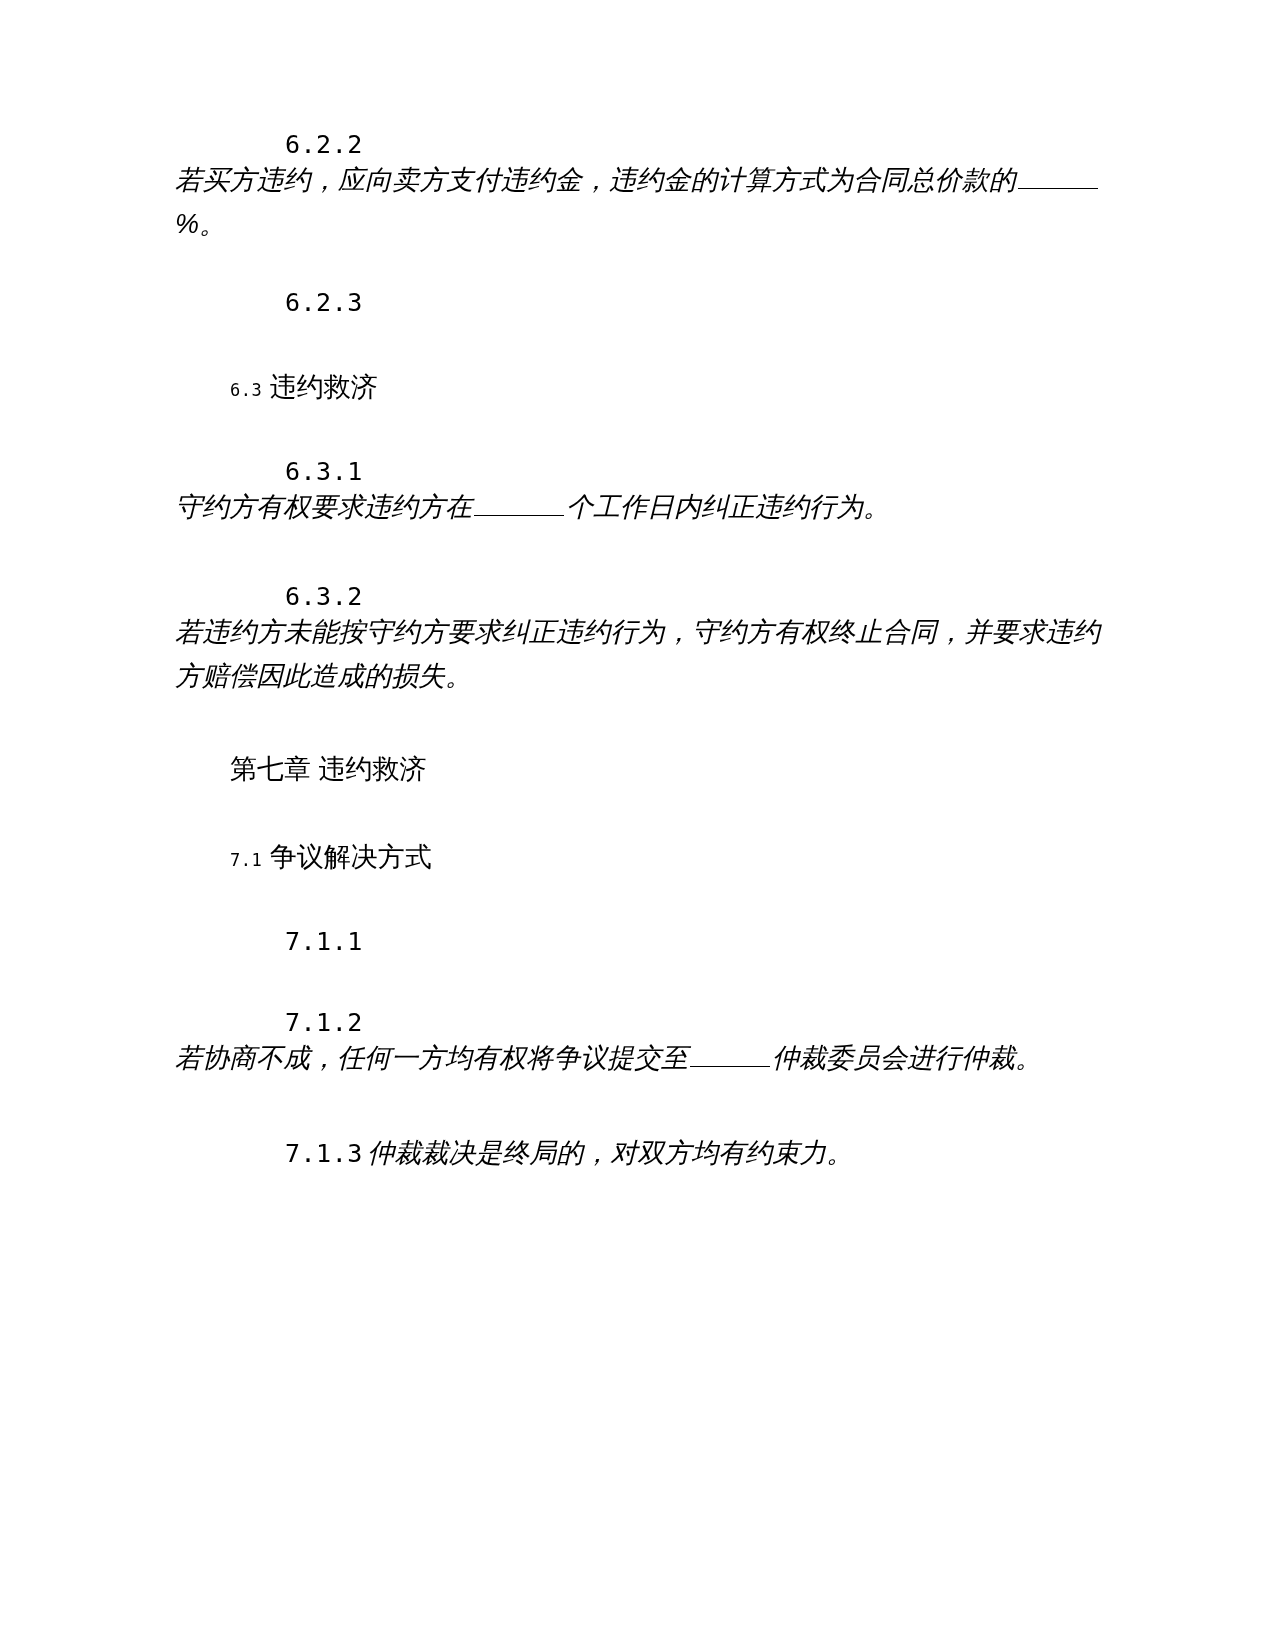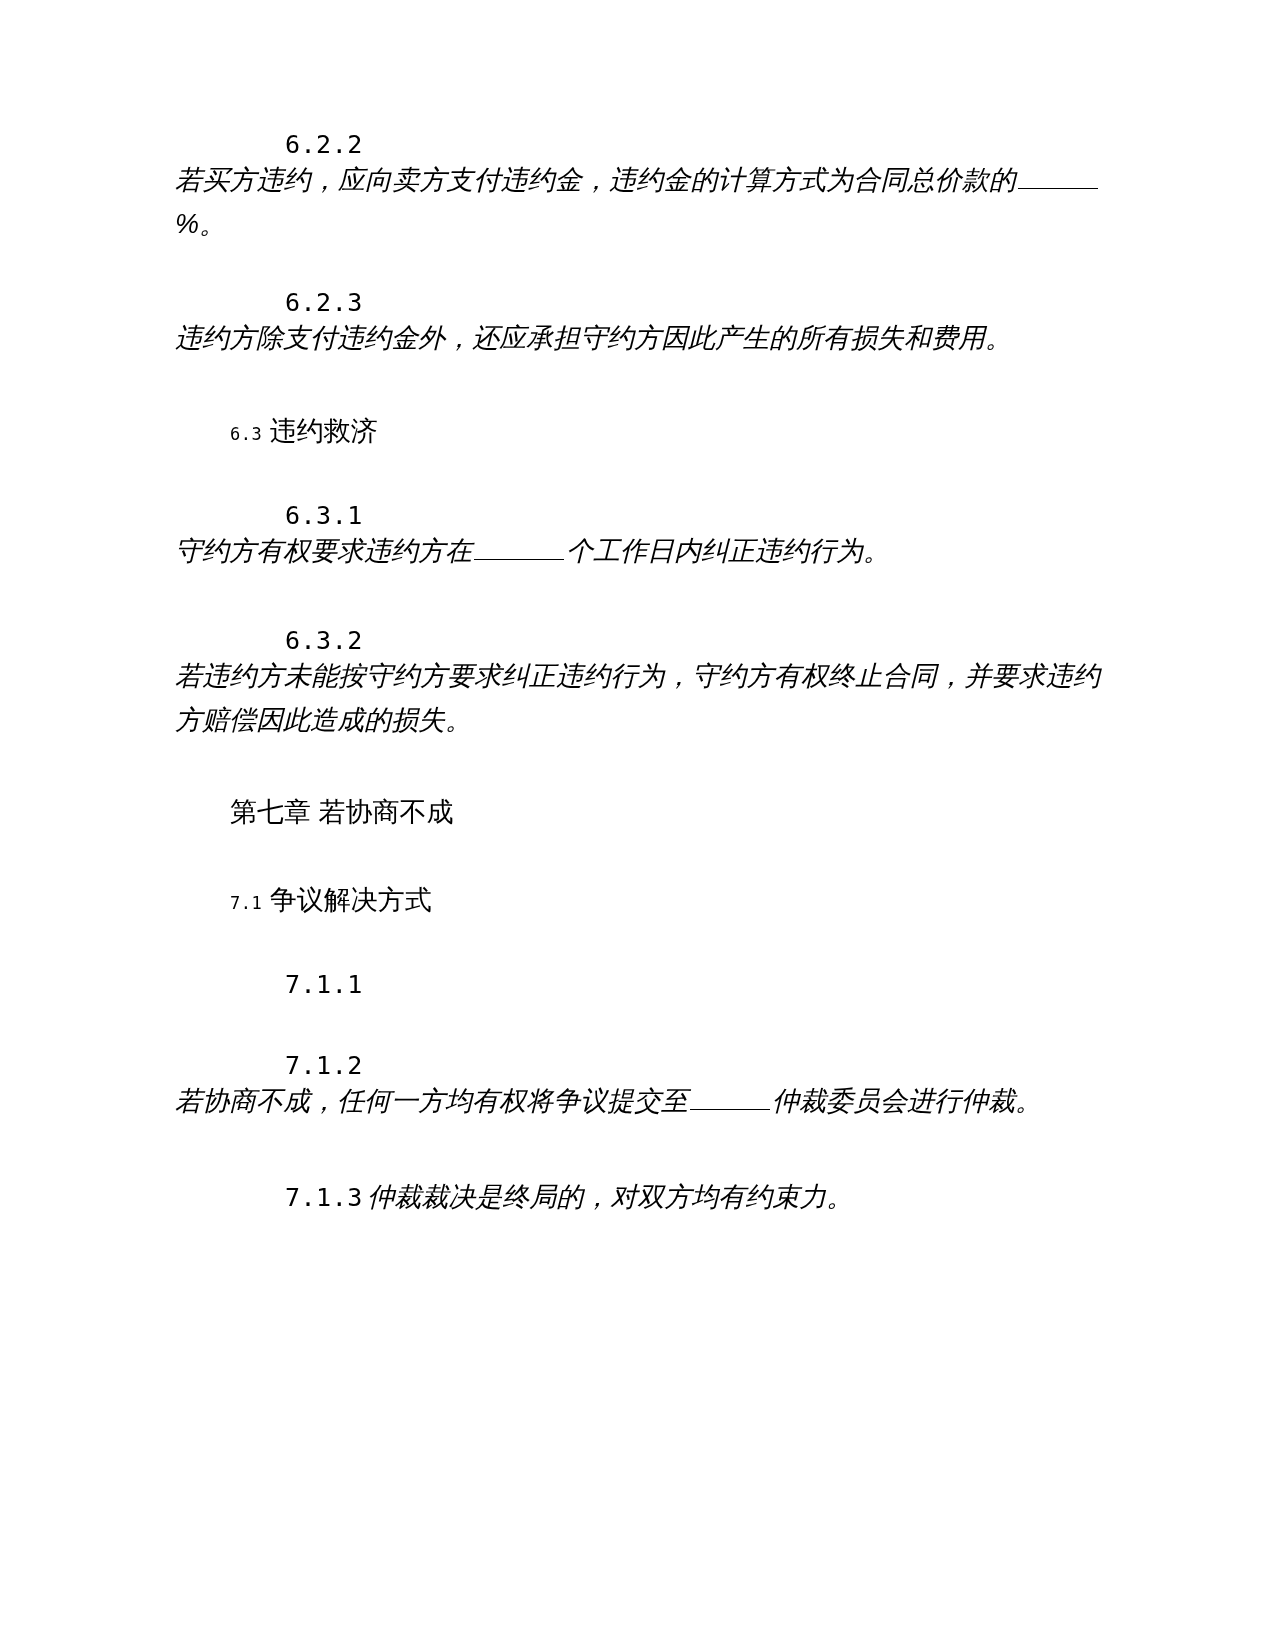--- a/index.html
+++ b/index.html
@@ -82,21 +82,20 @@
       <span>若买方违约，应向卖方支付违约金，违约金的计算方式为合同总价款的</span><span class="blank"></span><span>%。</span>
     </div>
   </div>
 
   <div class="spacer-sm"></div>
 
   <div class="block">
     <div class="para indent">
       <span class="num">6.2.3</span>
     </div>
-    <div class="para body-text">违约方除支付违约金外，还应承担守约方因此产生的所有损失和费用。</div>
   </div>
 
   <div class="spacer-md"></div>
 
   <div class="block">
     <div class="para heading indent-sm">
       <span class="num">6.3</span><span>&nbsp;</span><span>违约救济</span>
     </div>
   </div>
 
@@ -117,21 +116,21 @@
     <div class="para indent">
       <span class="num">6.3.2</span>
     </div>
     <div class="para body-text">若违约方未能按守约方要求纠正违约行为，守约方有权终止合同，并要求违约方赔偿因此造成的损失。</div>
   </div>
 
   <div class="spacer-md"></div>
 
   <div class="block">
     <div class="para heading indent-sm">
-      <span>第七章  若协商不成</span>
+      <span>第七章  违约救济</span>
     </div>
   </div>
 
   <div class="spacer-md"></div>
 
   <div class="block">
     <div class="para heading indent-sm">
       <span class="num">7.1</span><span>&nbsp;</span><span>争议解决方式</span>
     </div>
   </div>

